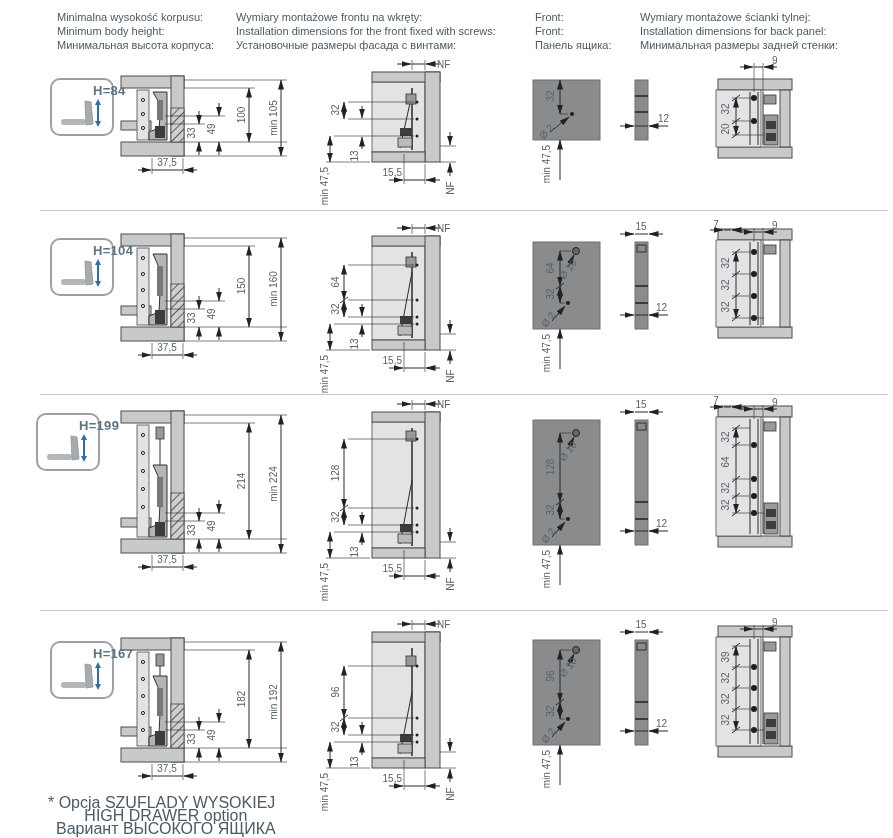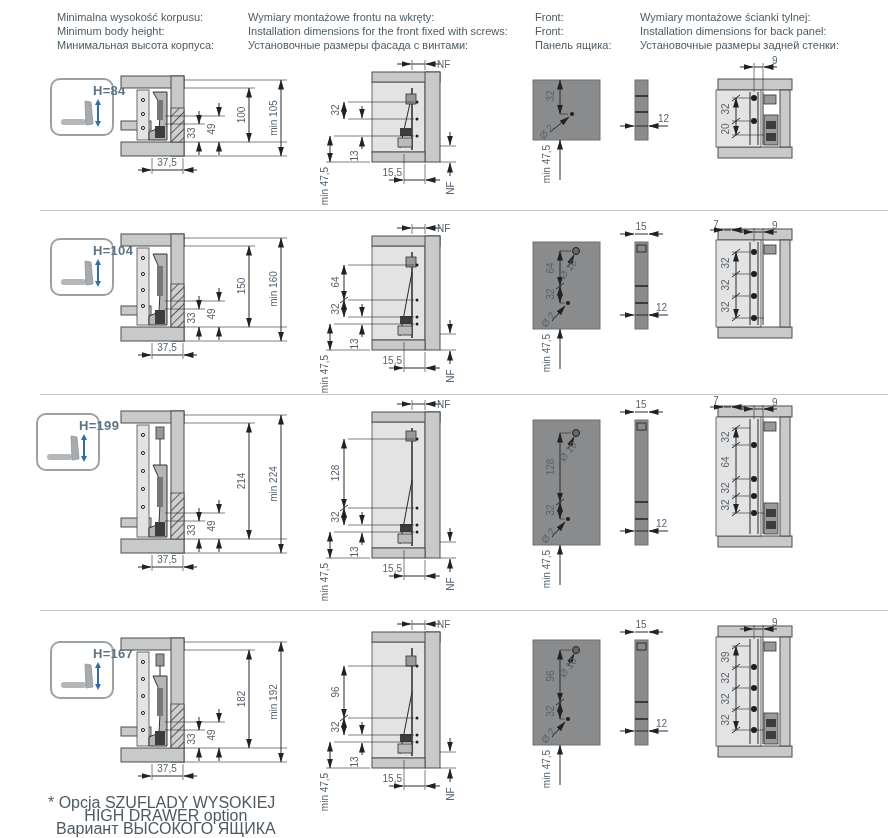--- a/index.html
+++ b/index.html
@@ -45,34 +45,34 @@
       <line x1="0" y1="0" x2="0" y2="6" stroke="#5a5a5a" stroke-width="2"></line>
     </pattern>
   </defs>
 </svg>
 
 <div class="hdr" style="left:57px">
   <div>Minimalna wysokość korpusu:</div>
   <div>Minimum body height:</div>
   <div>Минимальная высота корпуса:</div>
 </div>
-<div class="hdr" style="left:248px">
+<div class="hdr" style="left:236px">
   <div>Wymiary montażowe frontu na wkręty:</div>
   <div>Installation dimensions for the front fixed with screws:</div>
   <div>Установочные размеры фасада с винтами:</div>
 </div>
 <div class="hdr" style="left:535px">
   <div>Front:</div>
   <div>Front:</div>
   <div>Панель ящика:</div>
 </div>
 <div class="hdr" style="left:640px">
   <div>Wymiary montażowe ścianki tylnej:</div>
   <div>Installation dimensions for back panel:</div>
-  <div>Установочные размеры задней стенки:</div>
+  <div>Минимальная размеры задней стенки:</div>
 </div>
 
 <div class="badge" style="left:50px;top:78px">
   <div class="bt">H=84</div>
   <svg width="44" height="30" viewBox="0 0 44 30">
     <rect x="1" y="21" width="25" height="6" rx="3" fill="#b3b7b9"></rect>
     <polygon points="25,3 31,4 33,26 26,27" fill="#a6abad" stroke="#8f9497" stroke-width="0.8"></polygon>
     <line x1="38" y1="5" x2="38" y2="25" stroke="#2f6ea6" stroke-width="2"></line>
     <polygon points="35,7 41,7 38,1" fill="#2f6ea6"></polygon>
     <polygon points="35,23 41,23 38,29" fill="#2f6ea6"></polygon>

